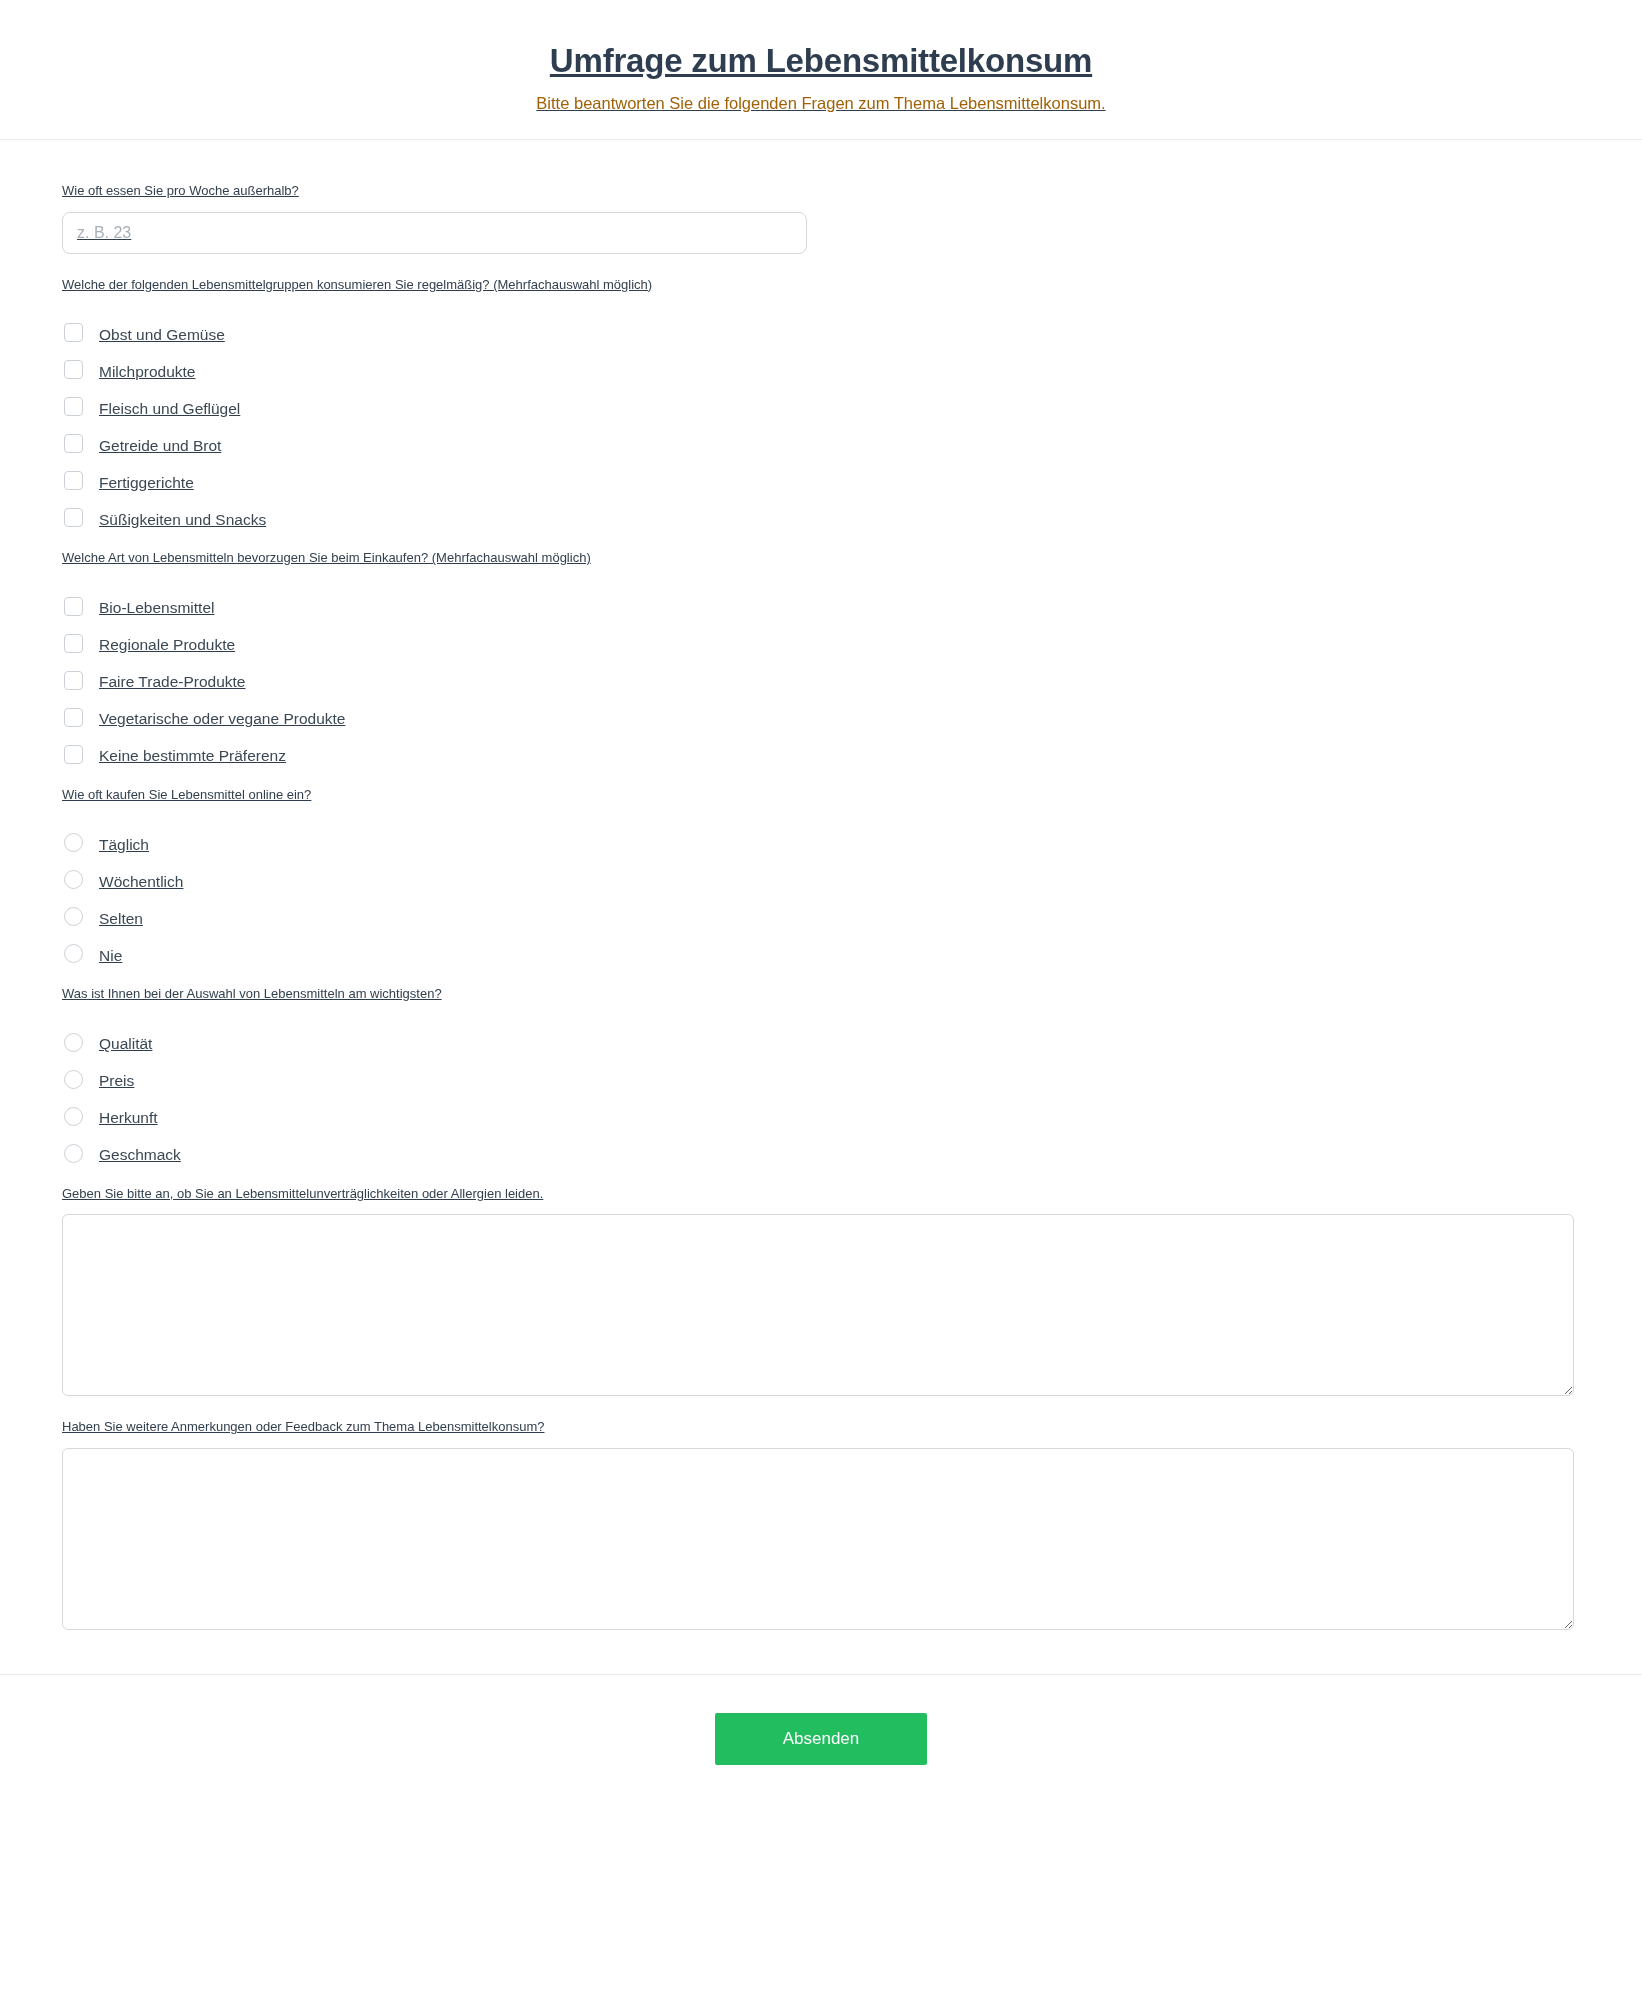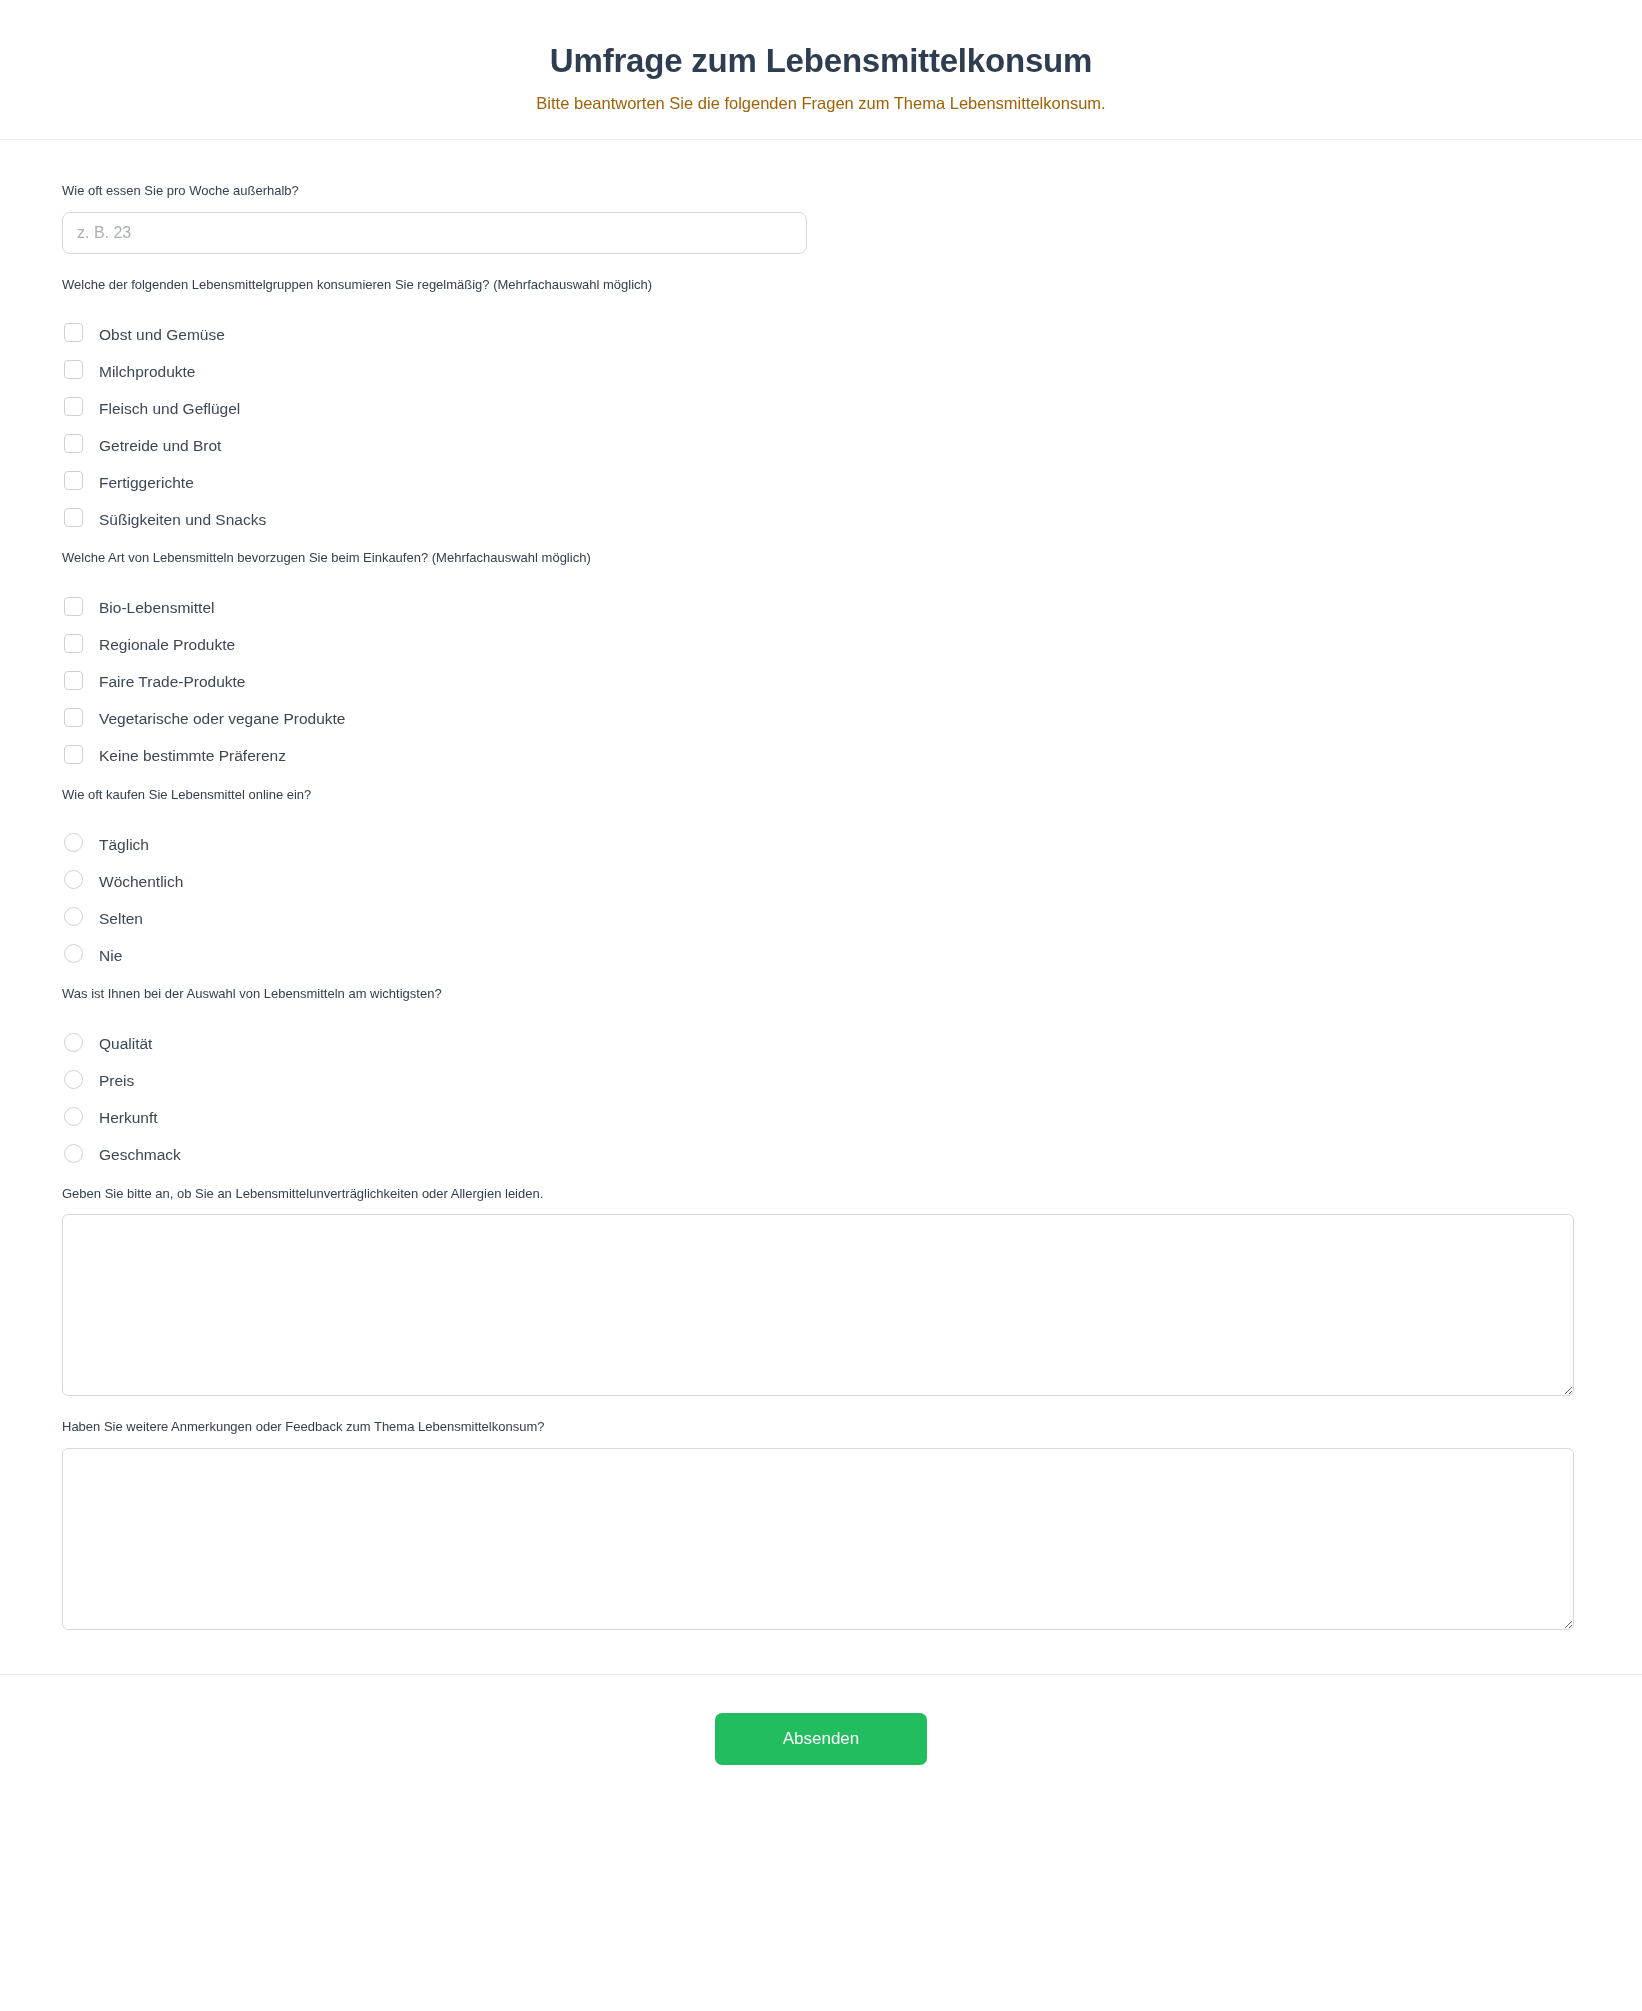--- a/index.html
+++ b/index.html
@@ -11,20 +11,21 @@
     color: #2f3d4c;
   }
   body {
     width: 1642px;
     min-height: 2011px;
   }
   .page {
     width: 1642px;
     margin: 0 auto;
     background: #ffffff;
+    text-decoration: underline;
   }
 
   
   .form-header {
     padding: 42px 20px 26px 20px;
     text-align: center;
     border-bottom: 1px solid #e8eaed;
   }
   .form-title {
     font-size: 33px;
@@ -132,21 +133,21 @@
   }
   .submit-button {
     display: inline-block;
     min-width: 212px;
     padding: 16px 30px;
     background: #22bd5f;
     color: #ffffff;
     font-size: 17px;
     font-family: "Liberation Sans", sans-serif;
     border: none;
-    border-radius: 7px;
+    border-radius: 2px;
     cursor: pointer;
   }
 </style>
 </head>
 <body>
 
 <div class="page">
 
   <div class="form-header">
     <h1 class="form-title">Umfrage zum Lebensmittelkonsum</h1>

